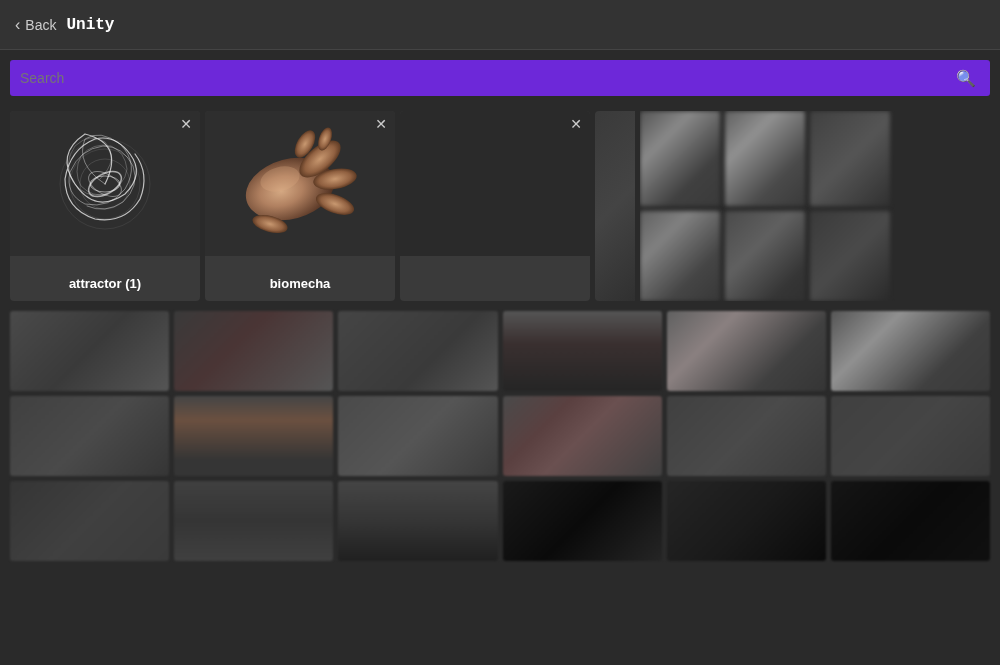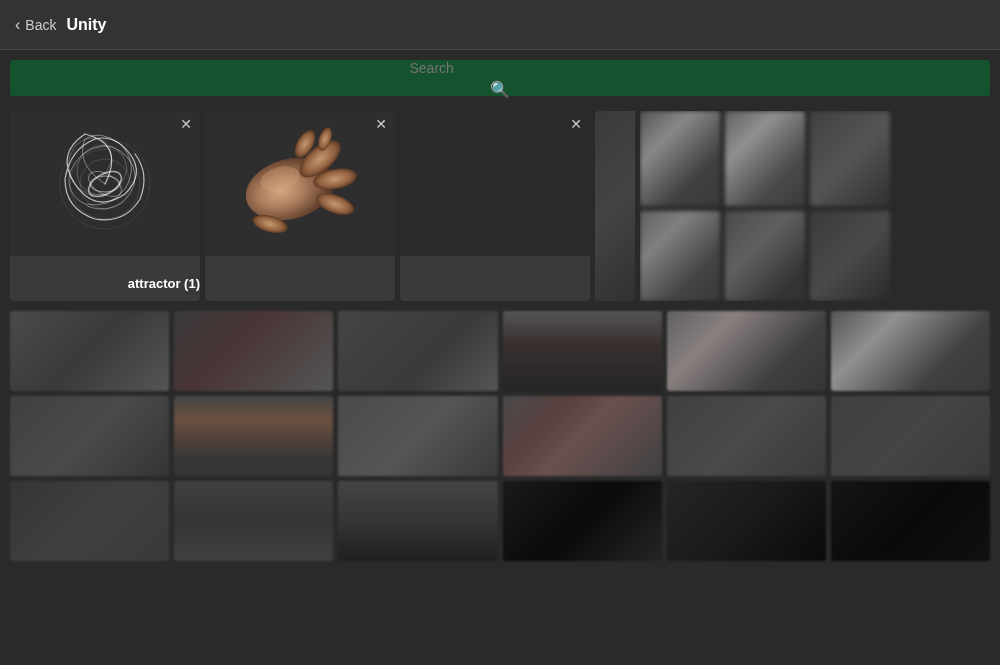--- a/index.html
+++ b/index.html
@@ -38,32 +38,32 @@
 
     .back-btn .chevron {
       margin-right: 5px;
       font-size: 16px;
     }
 
     .page-title {
       color: #ffffff;
       font-size: 16px;
       font-weight: bold;
+      font-family: Liberation Mono, monospace;
     }
 
     
     .search-bar {
       display: flex;
       align-items: center;
-      background-color: #14532d;
+      background-color: #6d28d9;
       margin: 10px 10px;
       border-radius: 3px;
       padding: 0 10px;
       height: 36px;
-      flex-direction: column;
     }
 
     .search-input {
       flex: 1;
       background: transparent;
       border: none;
       outline: none;
       color: #aaa;
       font-size: 14px;
     }
@@ -123,21 +123,21 @@
       justify-content: center;
       background-color: #2e2e2e;
       overflow: hidden;
     }
 
     .asset-card .label {
       position: absolute;
       bottom: 10px;
       left: 0;
       right: 0;
-      text-align: right;
+      text-align: center;
       font-size: 13px;
       font-weight: bold;
       color: #fff;
     }
 
     
     .attractor-thumb {
       width: 120px;
       height: 120px;
     }
@@ -231,20 +231,21 @@
           <ellipse cx="115" cy="65" rx="22" ry="10" fill="url(#bm2)" transform="rotate(-10, 115, 65)"></ellipse>
           <ellipse cx="115" cy="90" rx="20" ry="9" fill="url(#bm2)" transform="rotate(20, 115, 90)"></ellipse>
           <ellipse cx="50" cy="110" rx="18" ry="8" fill="url(#bm2)" transform="rotate(15, 50, 110)"></ellipse>
 
           <ellipse cx="85" cy="30" rx="15" ry="8" fill="url(#bm2)" transform="rotate(-60, 85, 30)"></ellipse>
           <ellipse cx="105" cy="25" rx="12" ry="6" fill="url(#bm2)" transform="rotate(-70, 105, 25)"></ellipse>
 
           <ellipse cx="60" cy="65" rx="20" ry="12" fill="rgba(220,170,130,0.3)" transform="rotate(-15, 60, 65)"></ellipse>
         </svg>
       </div>
+      <div class="label">biomecha</div>
     </div>
 
     <div class="asset-card">
       <button class="close-btn">
         <span>✕</span>
       </button>
       <div class="sphere-thumb"></div>
     </div>
 
     <div class="partial-card">

